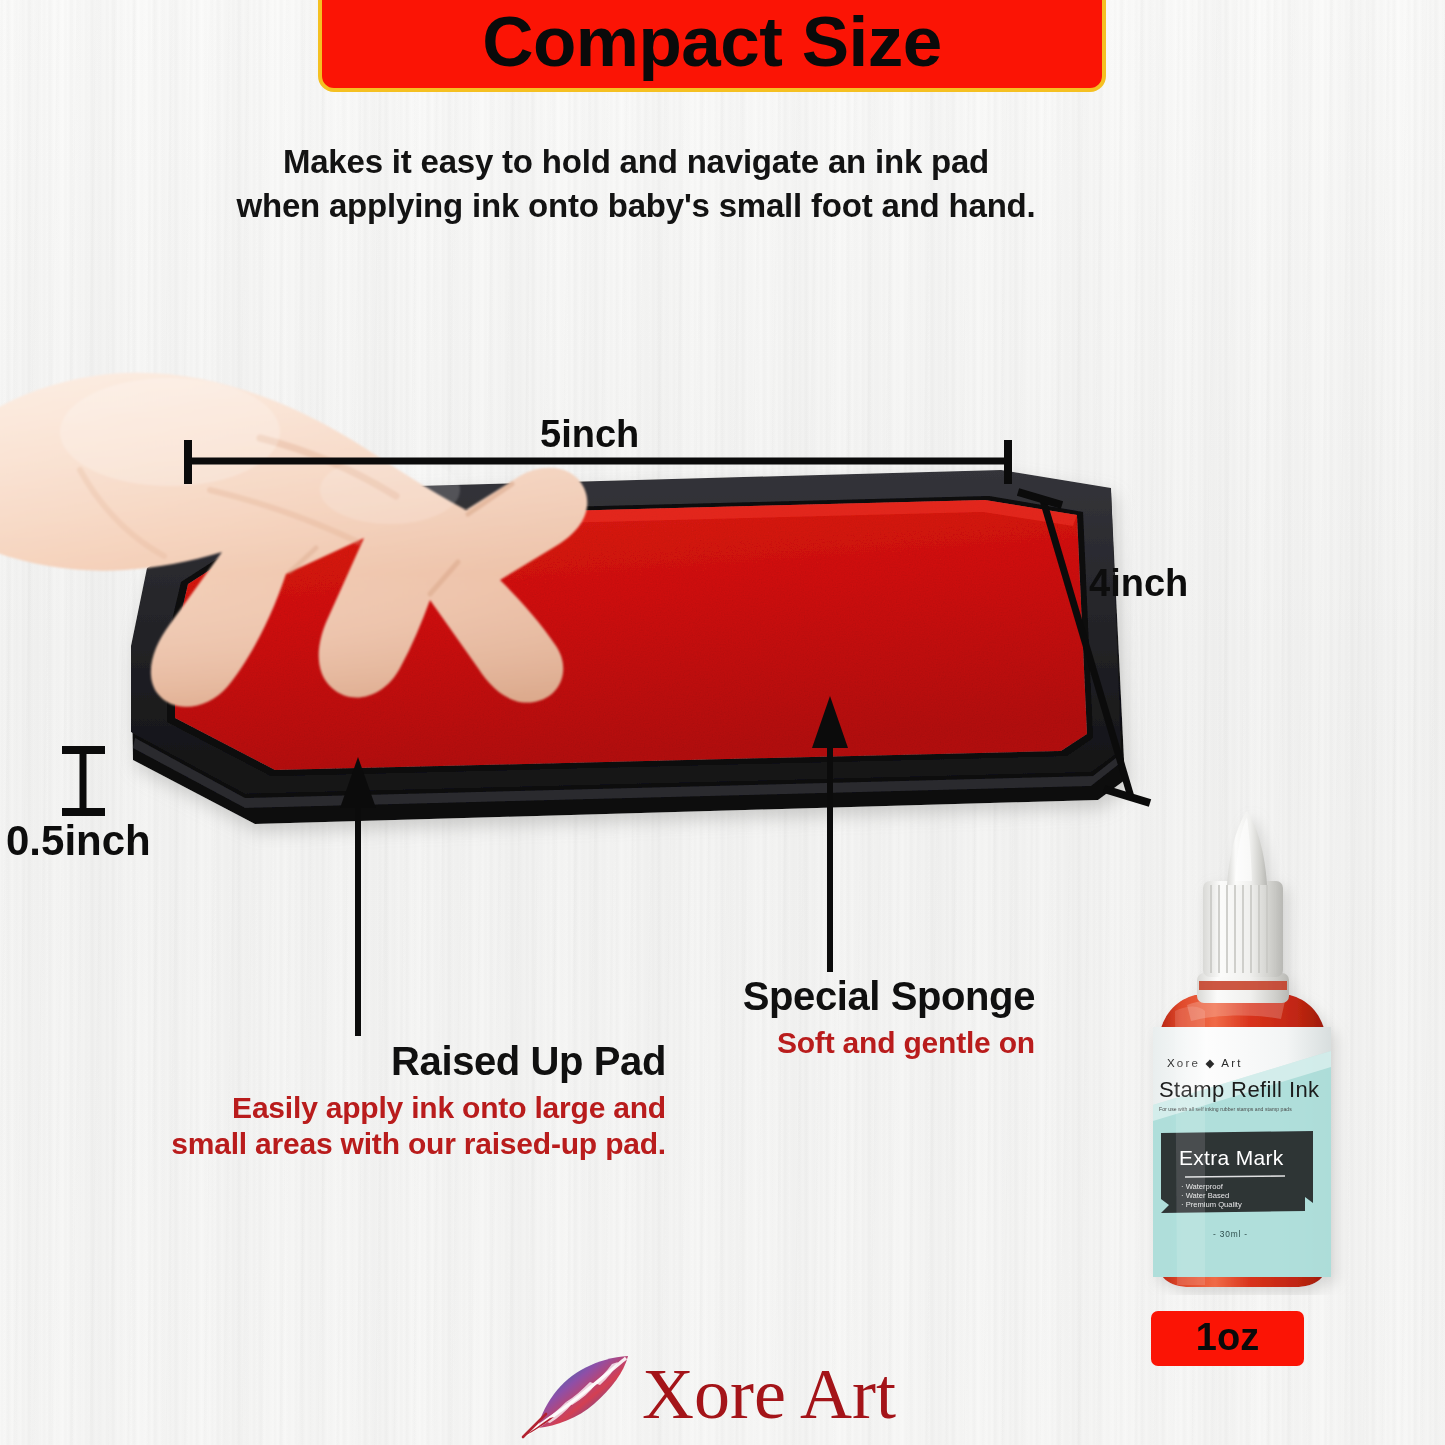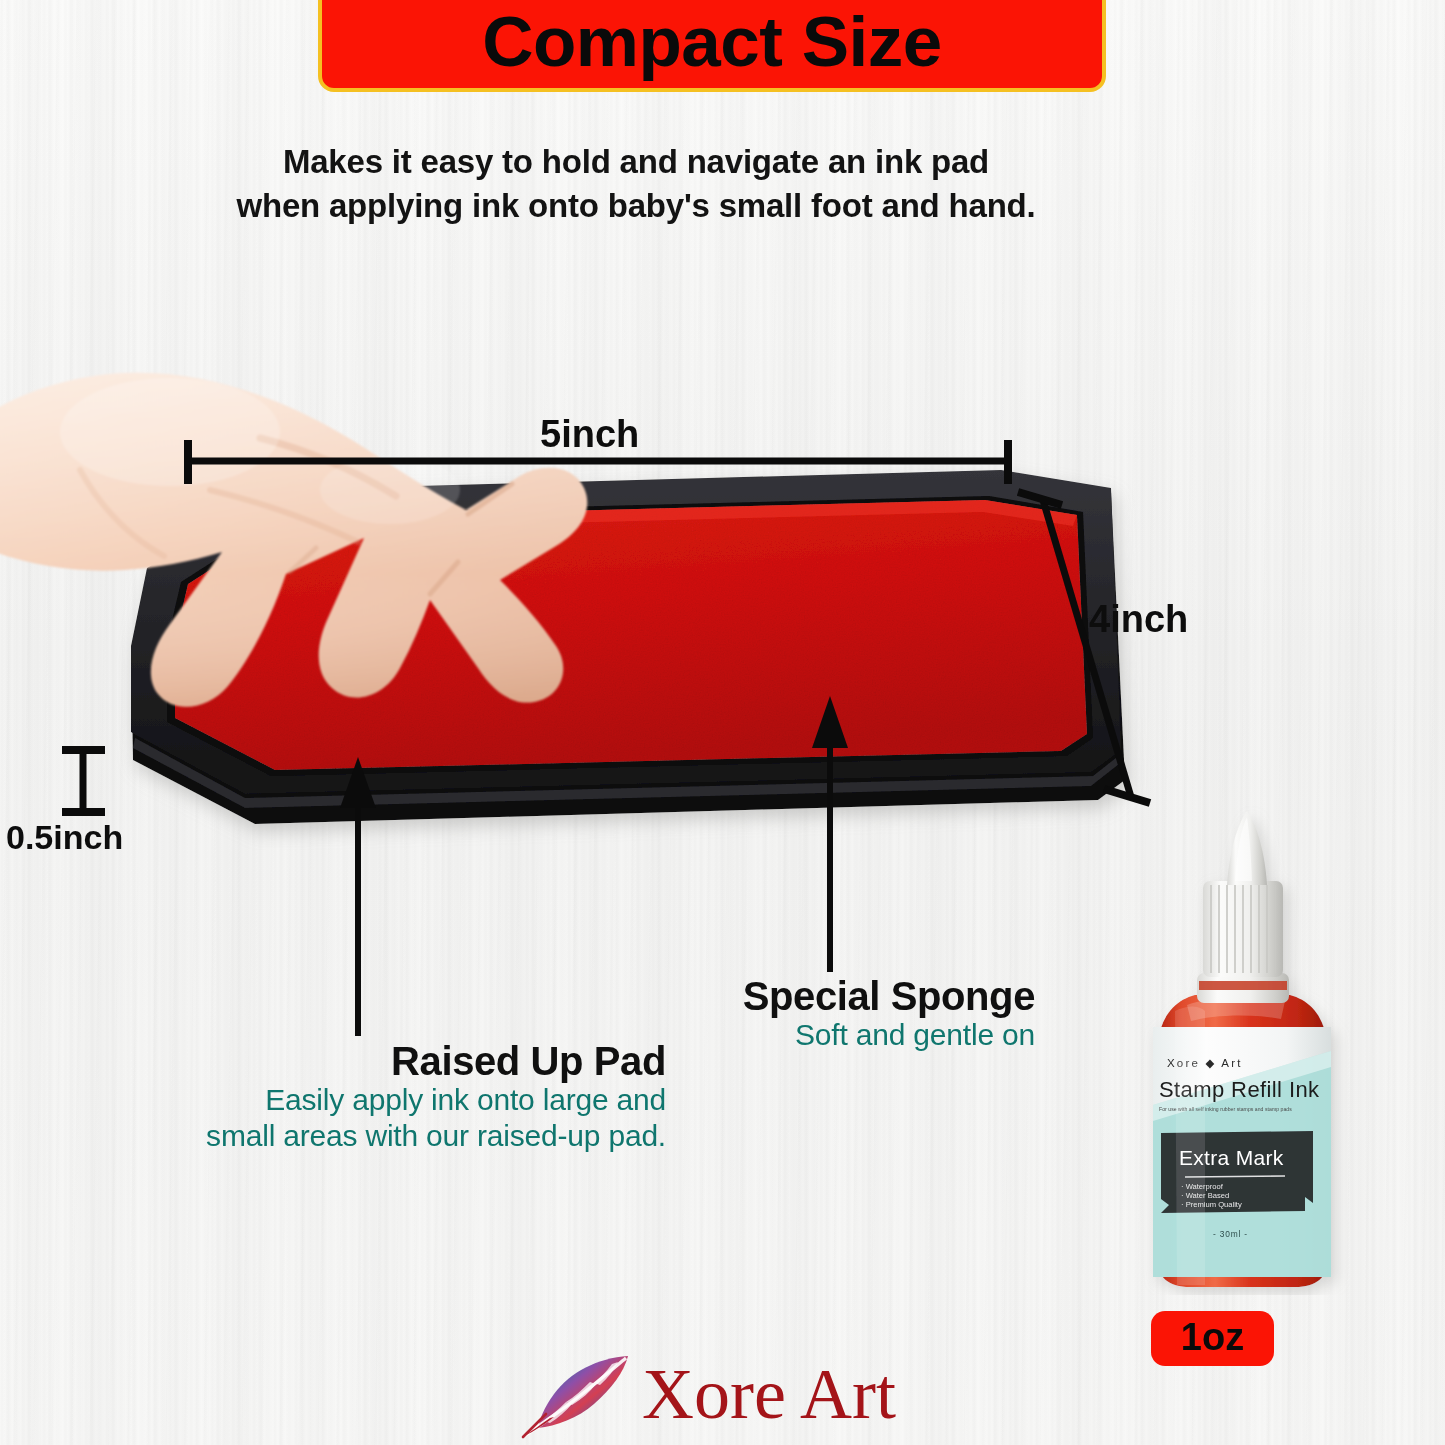--- a/index.html
+++ b/index.html
@@ -112,22 +112,22 @@
 
   
   .dim-label {
     position: absolute;
     font-weight: bold;
     color: #0d0d0d;
     white-space: nowrap;
     line-height: 1;
   }
   .dim-5inch { left: 540px; top: 415px; font-size: 38px; }
-  .dim-4inch { left: 1089px; top: 600px; font-size: 38px; }
-  .dim-05inch { left: 6px; top: 820px; font-size: 34px; }
+  .dim-4inch { left: 1089px; top: 564px; font-size: 38px; }
+  .dim-05inch { left: 6px; top: 820px; font-size: 42px; }
 
   .anno-svg {
     position: absolute;
     left: 0;
     top: 0;
     width: 1445px;
     height: 1445px;
     pointer-events: none;
   }
 
@@ -135,46 +135,47 @@
   .callout { position: absolute; text-align: right; }
   .callout-title {
     font-size: 40px;
     font-weight: bold;
     color: #101010;
     line-height: 1.05;
     letter-spacing: -0.4px;
   }
   .callout-body {
     font-size: 30px;
-    font-weight: normal;
-    color: #0f766e;
+    font-weight: bold;
+    color: #b91c1c;
     line-height: 1.2;
+    margin-top: 8px;
     letter-spacing: -0.2px;
   }
   .callout-raised { left: 76px; top: 1040px; width: 590px; }
   .callout-sponge { left: 625px; top: 975px; width: 410px; }
 
   
   .bottle-wrap {
     position: absolute;
     left: 1135px;
     top: 805px;
     width: 215px;
     height: 490px;
   }
 
   
   .badge-1oz {
     position: absolute;
     left: 1151px;
     top: 1311px;
-    width: 123px;
+    width: 153px;
     height: 55px;
     background: #fb1405;
-    border-radius: 14px;
+    border-radius: 7px;
     display: flex;
     align-items: center;
     justify-content: center;
   }
   .badge-1oz span {
     font-size: 38px;
     font-weight: bold;
     color: #0a0a0a;
     line-height: 1;
     padding-bottom: 3px;

